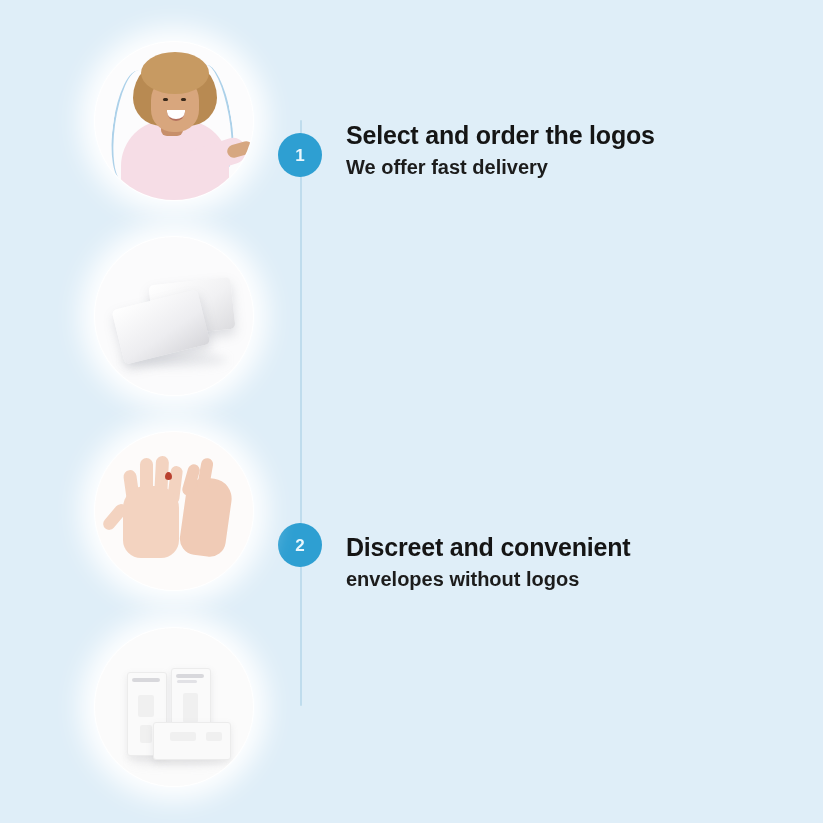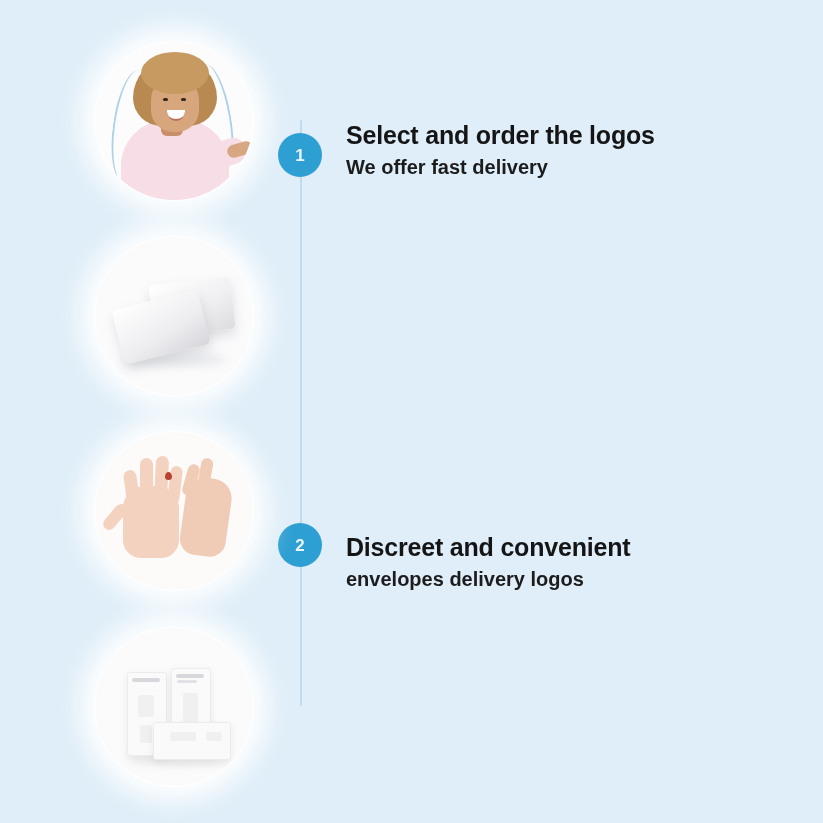--- a/index.html
+++ b/index.html
@@ -211,21 +211,21 @@
           <div class="env-shadow"></div>
           <div class="env env-back"></div>
           <div class="env env-front"></div>
         </div>
       </div>
     </div>
     <div class="badge badge-2">2</div>
     <div class="copy copy-2">
       <p class="title">Discreet and convenient</p>
       <p class="desc">
-        <span>envelopes delivery logos</span>
+        <span>envelopes without logos</span>
       </p>
     </div>
   </div>
 
   <div class="step step-3">
     <div class="media">
       <div class="glow"></div>
       <div class="photo">
         <div class="ill">
           <div class="h-bg"></div>

